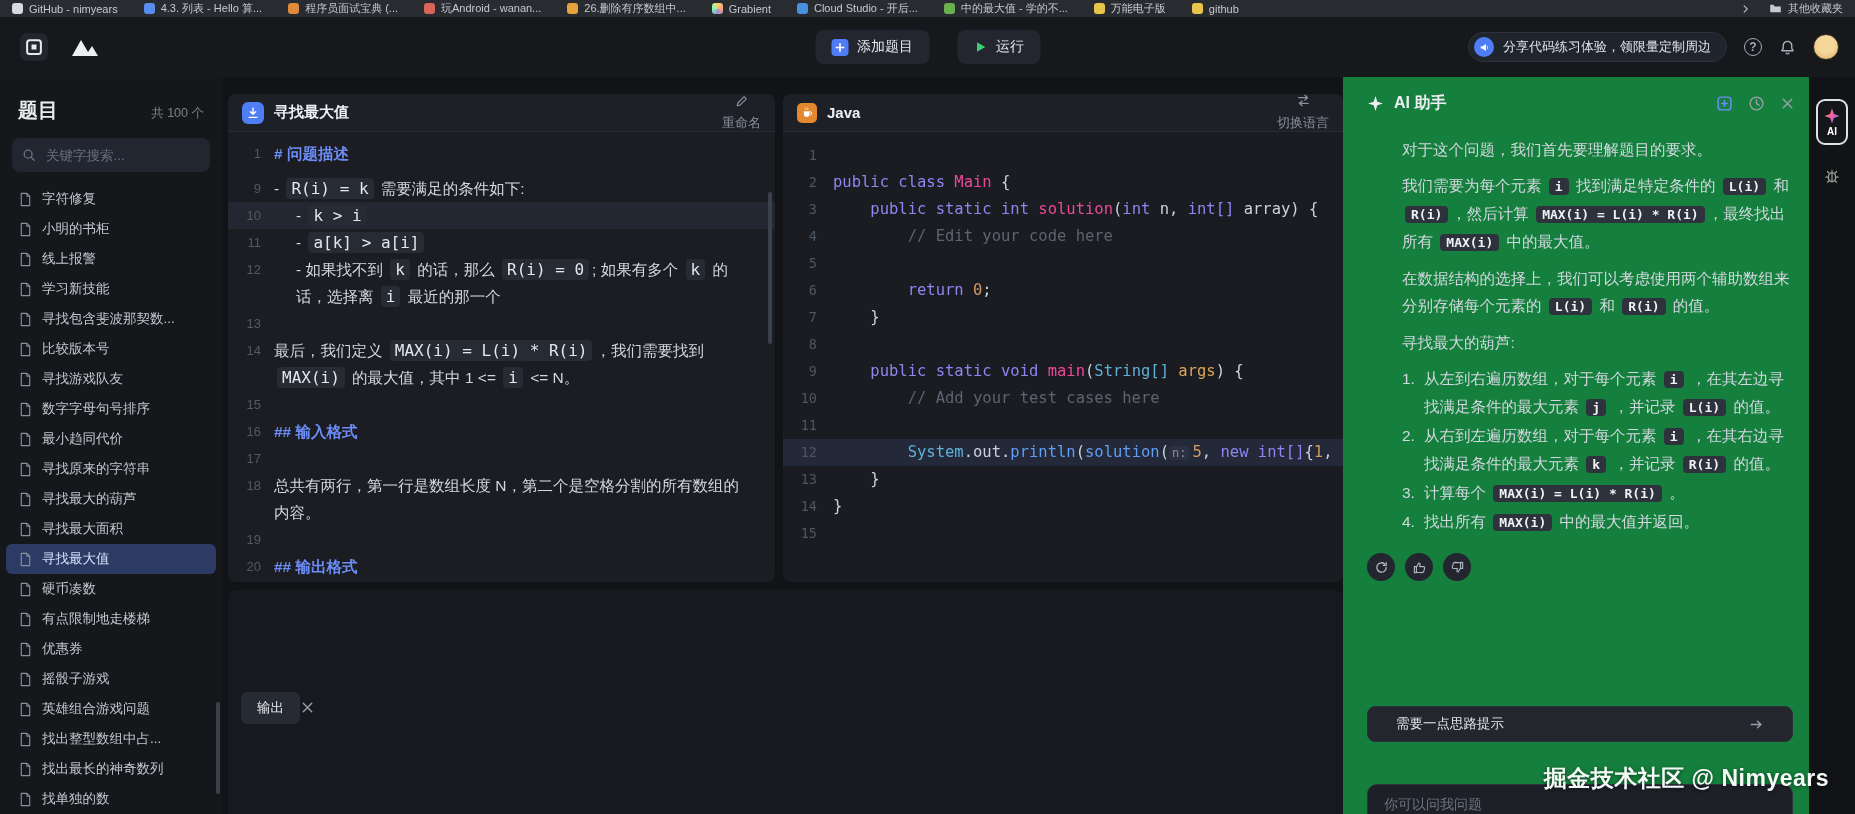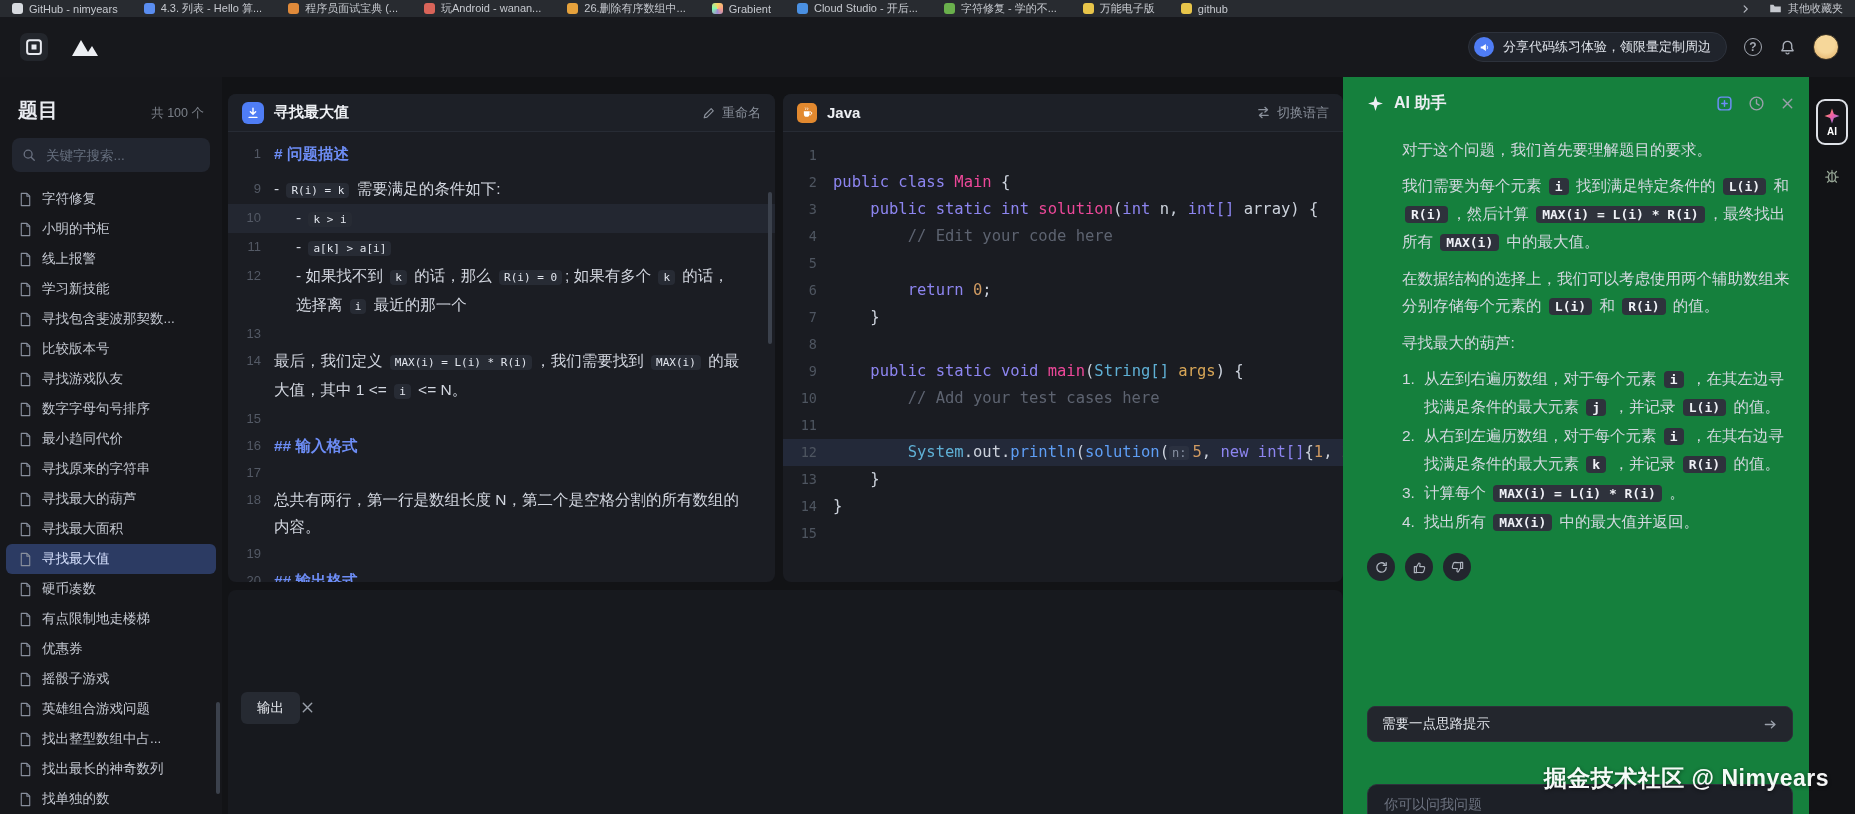--- a/index.html
+++ b/index.html
@@ -55,31 +55,31 @@
   .side-ico{display:flex;flex:none;}
   .sb{position:absolute;width:4px;border-radius:2px;background:#3b414c;}
   .side-sb{right:2px;top:520px;height:92px;}
   .p-sb{right:3px;top:60px;height:152px;}
 
   
   .p-head{height:38px;flex:none;display:flex;align-items:center;padding:0 14px;background:#1d2027;border-bottom:1px solid #272b34;}
   .prob-ico{width:22px;height:22px;border-radius:6px;background:var(--accent);display:flex;align-items:center;justify-content:center;margin-right:10px;}
   .java-ico{width:20px;height:20px;border-radius:5px;background:var(--java);display:flex;align-items:center;justify-content:center;margin-right:10px;}
   .p-title{font-size:15px;font-weight:700;color:#eef0f4;}
-  .p-action{margin-left:auto;display:flex;align-items:center;gap:6px;color:#8b919c;font-size:13px;cursor:pointer;}
+  .p-action{margin-left:auto;display:flex;align-items:center;gap:6px;color:#8b919c;font-size:13px;cursor:pointer;flex-direction:column;}
 
   
   .md-body{flex:1;padding-top:8px;overflow:hidden;position:relative;}
   .md-row{display:flex;align-items:flex-start;min-height:27px;}
   .md-row:first-child{margin-bottom:8px;}
   .md-row.hl{background:rgba(125,145,205,0.09);}
   .md-g{width:46px;flex:none;text-align:right;padding-right:13px;color:#535965;font-size:13px;line-height:27px;}
   .md-c{flex:1;font-size:15.5px;line-height:27px;color:#d3d7e0;padding-right:34px;}
   .md-c.h1,.md-c.h2{color:var(--heading);font-weight:700;}
-  .chip{font-family:"DejaVu Sans Mono",monospace;font-size:11px;background:#272b34;color:#e2e6ee;
+  .chip{font-family:"DejaVu Sans Mono",monospace;font-size:16px;background:#272b34;color:#e2e6ee;
         border-radius:4px;padding:1px 5px;margin:0 3px;}
 
   
   .code-body{flex:1;padding-top:10px;overflow:hidden;}
   .code-row{display:flex;height:27px;}
   .code-row.hl{background:rgba(92,118,200,0.14);}
   .cg{width:50px;flex:none;text-align:right;padding-right:16px;color:#4e5560;
       font-family:"DejaVu Sans Mono",monospace;font-size:13.5px;line-height:27px;}
   .cc{flex:1;font-family:"DejaVu Sans Mono",monospace;font-size:15.5px;line-height:27px;white-space:pre;overflow:hidden;}
   .tok-k{color:var(--kw);} .tok-ty{color:var(--ty);} .tok-fn{color:var(--fn);}
@@ -104,21 +104,21 @@
   .ai-p{margin-bottom:9px;}
   .ai-chip{font-family:"DejaVu Sans Mono",monospace;font-size:13px;background:#2e323c;color:#eff1f6;
            border-radius:4px;padding:1px 6px;margin:0 3px;font-weight:700;}
   .steps{margin-top:2px;}
   .step{display:flex;margin-bottom:1px;}
   .step-no{width:22px;flex:none;}
   .step-body{flex:1;}
   .actions{display:flex;gap:10px;margin-top:16px;flex:none;}
   .action-btn{width:28px;height:28px;border-radius:50%;background:#23262e;display:flex;align-items:center;justify-content:center;cursor:pointer;}
   .ai-hint{position:absolute;left:24px;right:16px;bottom:72px;height:36px;background:#23262d;border:1px solid #2c3039;
-           border-radius:8px;display:flex;align-items:center;justify-content:space-between;padding:0 14px;
+           border-radius:8px;display:flex;align-items:center;justify-content:space-between;padding:0 28px;
            font-size:13.5px;color:#e3e6ec;cursor:pointer;}
   .ai-input{position:absolute;left:24px;right:16px;bottom:-28px;height:58px;background:#1d2027;
             border:1px solid #2e323c;border-radius:10px;padding:10px 14px;}
   .ai-input input{width:100%;background:transparent;border:none;outline:none;color:#cfd3da;font-size:14px;font-family:inherit;}
   .ai-input input::placeholder{color:#6d7380;}
 
   
   .strip{width:46px;flex:none;display:flex;flex-direction:column;align-items:center;padding-top:22px;gap:22px;background:#121316;}
   .ai-badge{width:32px;height:46px;border:2px solid #dfe2e8;border-radius:9px;background:#15161a;
             display:flex;flex-direction:column;align-items:center;justify-content:center;gap:2px;cursor:pointer;}
@@ -157,21 +157,21 @@
         <div class="bm-item">
           <span class="bm-ico" style="background: conic-gradient(rgb(246, 211, 101), rgb(253, 160, 133), rgb(161, 140, 209), rgb(132, 250, 176), rgb(246, 211, 101));"></span>
           <span>Grabient</span>
         </div>
         <div class="bm-item">
           <span class="bm-ico" style="background: rgb(74, 144, 226);"></span>
           <span>Cloud Studio - 开后...</span>
         </div>
         <div class="bm-item">
           <span class="bm-ico" style="background: rgb(106, 176, 76);"></span>
-          <span>字符修复 - 学的不...</span>
+          <span>中的最大值 - 学的不...</span>
         </div>
         <div class="bm-item">
           <span class="bm-ico" style="background: rgb(232, 197, 74);"></span>
           <span>万能电子版</span>
         </div>
         <div class="bm-item">
           <span class="bm-ico" style="background: rgb(232, 197, 74);"></span>
           <span>github</span>
         </div>
       </div>
@@ -198,20 +198,38 @@
           <svg width="20" height="20" viewBox="0 0 16 16" fill="none">
             <rect x="2.5" y="2.5" width="11" height="11" rx="2" stroke="#e8eaf0" stroke-width="1.6"></rect>
             <rect x="6" y="6" width="4" height="4" fill="#e8eaf0"></rect>
           </svg>
         </span>
       <span style="display:flex;">
           <svg width="30" height="20" viewBox="0 0 30 20">
             <path d="M2 19L11 3l7 12 4-6 6 10z" fill="#eceef2"></path>
           </svg>
         </span>
+    </div>
+    <div class="h-center">
+      <button class="h-btn">
+        <span class="plus-sq">
+            <svg width="11" height="11" viewBox="0 0 12 12" fill="none">
+              <path d="M6 2v8M2 6h8" stroke="#fff" stroke-width="1.8" stroke-linecap="round"></path>
+            </svg>
+          </span>
+        <span>添加题目</span>
+      </button>
+      <button class="h-btn">
+        <span style="display:flex;">
+            <svg width="14" height="14" viewBox="0 0 14 14">
+              <path d="M3.5 2.2v9.6L11.8 7z" fill="#3dd073"></path>
+            </svg>
+          </span>
+        <span>运行</span>
+      </button>
     </div>
     <div class="h-right">
       <div class="promo">
         <span class="promo-ico">
             <svg width="11" height="11" viewBox="0 0 16 16" fill="none">
               <path d="M2.5 6.5v3h2.2L10 13V3L4.7 6.5z" fill="#fff"></path>
               <path d="M12 6c.8.9.8 3.1 0 4" stroke="#fff" stroke-width="1.3" stroke-linecap="round"></path>
             </svg>
           </span>
         <span>分享代码练习体验，领限量定制周边</span>

